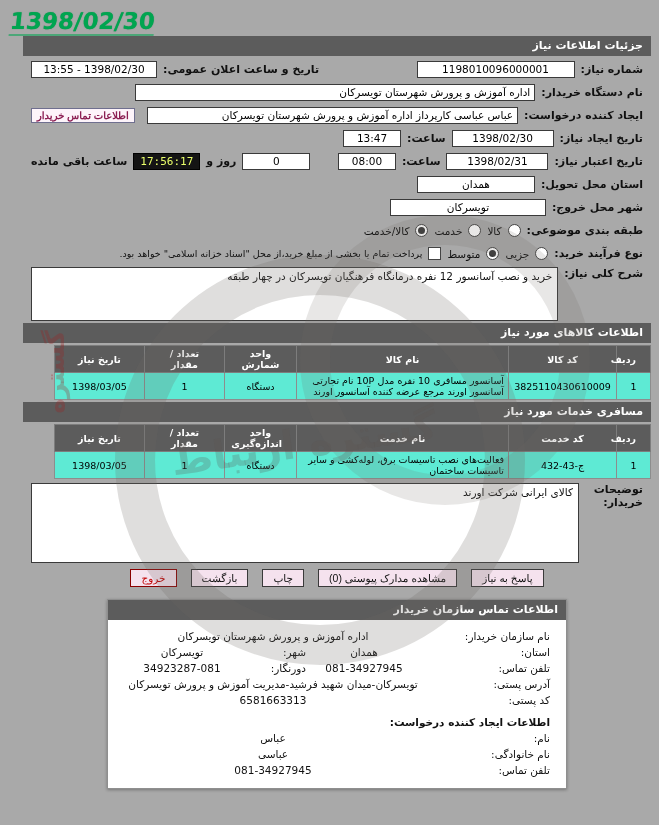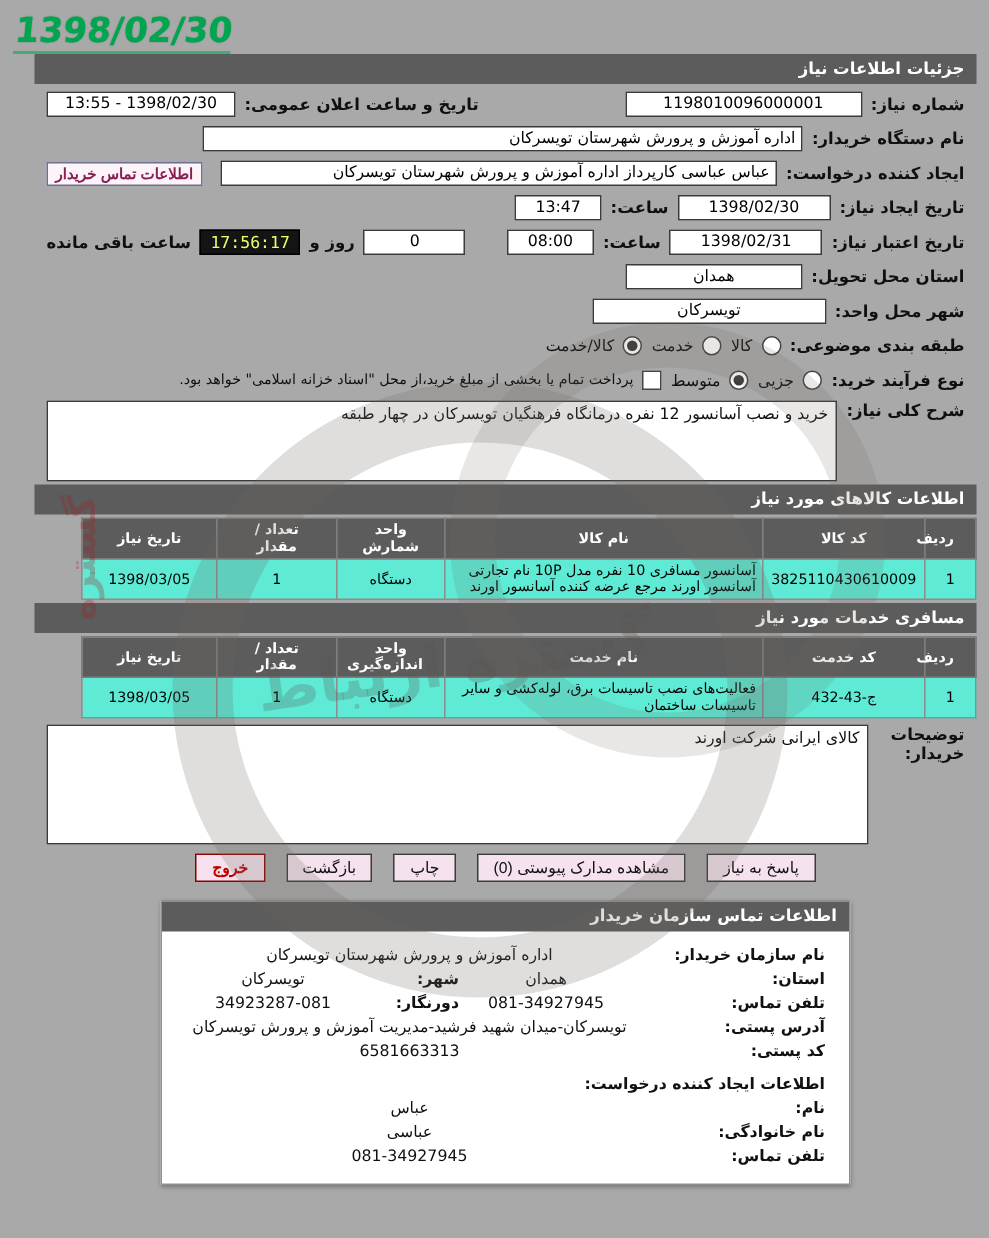--- a/index.html
+++ b/index.html
@@ -62,29 +62,29 @@
   table.grid td{
     background:#5eead4;border:1px solid #8d8d8d;color:#000;
     font-size:9.5px;padding:2px 4px;text-align:center;vertical-align:middle;
   }
   table.grid td.name{text-align:right;}
   .btnrow{display:flex;justify-content:center;gap:14px;padding:4px 0 2px;}
   .btn{
     background:#f5e2ee;border:1px solid #3a3a3a;color:#111;
     font-size:10.5px;padding:2px 10px;cursor:pointer;white-space:nowrap;
   }
-  .btn-exit{color:#c00000;font-weight:bold;border-color:#8a0000;}
+  .btn-exit{color:#c00000;font-weight:normal;border-color:#8a0000;}
   .panel{
     width:458px;margin:10px auto 0;background:#fff;border:1px solid #8f8f8f;
     box-shadow:0 1px 3px rgba(0,0,0,.3);
   }
   .panel .bar{margin:0;}
   .panel-body{padding:8px 16px 10px;}
   .crow{display:flex;align-items:center;padding:2px 0;font-size:10.5px;}
-  .clbl{font-weight:bold;white-space:nowrap;}
+  .clbl{font-weight:normal;white-space:nowrap;}
   .clbl.w130{width:128px;} .clbl.w70{width:66px;}
   .cval{flex:1;text-align:center;}
   .subhead{font-weight:bold;font-size:10.5px;padding:8px 0 2px;}
   
   .watermark{position:absolute;z-index:4;pointer-events:none;}
   .ring1{top:255px;left:115px;width:330px;height:330px;border:40px solid rgba(110,105,100,.22);border-radius:50%;}
   .ring2{top:215px;left:300px;width:230px;height:230px;border:30px solid rgba(110,105,100,.16);border-radius:50%;}
   .wm-text{
     top:420px;left:170px;font-size:40px;font-weight:bold;color:rgba(90,85,80,.25);
     transform:rotate(-8deg);white-space:nowrap;
@@ -145,21 +145,21 @@
     <span class="timer">17:56:17</span>
     <span class="lbl">ساعت باقی مانده</span>
   </div>
 
   <div class="row">
     <span class="lbl">استان محل تحویل:</span>
     <span class="inp ctr w110">همدان</span>
   </div>
 
   <div class="row">
-    <span class="lbl">شهر محل واحد:</span>
+    <span class="lbl">شهر محل خروج:</span>
     <span class="inp ctr w148">تویسرکان</span>
   </div>
 
   <div class="row">
     <span class="lbl">طبقه بندی موضوعی:</span>
     <span class="radio"></span>
     <span class="opt-lbl">کالا</span>
     <span class="radio"></span>
     <span class="opt-lbl">خدمت</span>
     <span class="radio on"></span>

